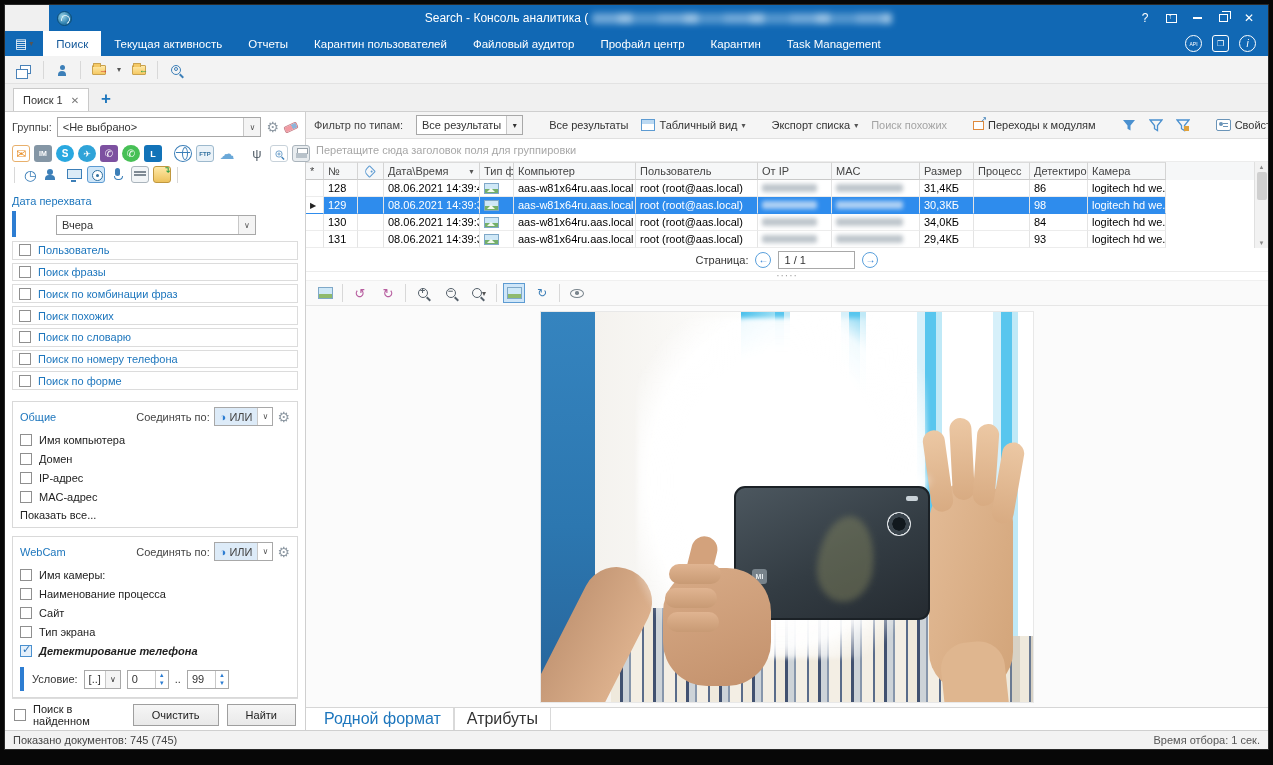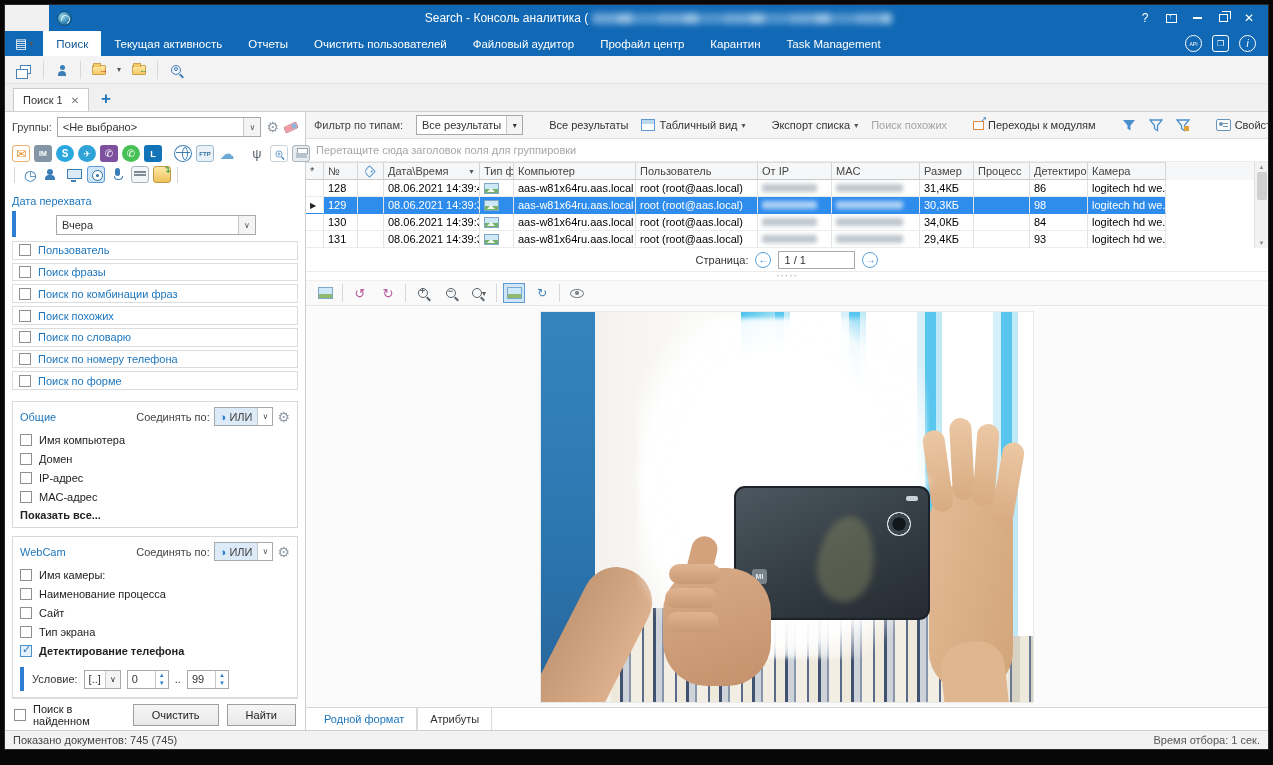--- a/index.html
+++ b/index.html
@@ -119,22 +119,22 @@
   .cb.on::after { content:"✓"; position:absolute; left:1px; top:-3px; color:#2d74b8; font-size:11px; font-weight:bold; }
   .groupbox { border:1px solid #d9d9d9; padding:5px 7px 6px 7px; margin-top:8px; background:#fff; }
   .gb-head { display:flex; align-items:center; margin-bottom:4px; }
   .gb-title { color:#1d76bd; }
   .join { margin-left:auto; display:flex; align-items:center; gap:4px; color:#444; }
   .or-combo { height:19px; border:1px solid #a8a8a8; display:flex; align-items:center; background:#fff; }
   .or-combo .orv { display:flex; align-items:center; gap:3px; padding:0 5px; background:#ddebf8; height:100%; }
   .or-ic { color:#2d7dd2; font-size:11px; }
   .or-combo .arr { width:15px; height:100%; display:flex; align-items:center; justify-content:center; font-size:8px; color:#555; border-left:1px solid #c8c8c8; }
   .gb-item { display:flex; align-items:center; height:19px; color:#222; }
-  .showall { margin-top:3px; color:#222; font-weight:bold; }
-  .gb-item.bold { font-weight:bold; }
+  .showall { margin-top:3px; color:#222; font-weight:normal; }
+  .gb-item.bold { font-weight:bold;font-style:italic; }
   .cond-row { display:flex; align-items:center; gap:6px; border-left:4px solid #2d7dd2; padding-left:8px; margin-top:7px; height:24px; }
   .mini-combo { height:19px; border:1px solid #a8a8a8; display:flex; align-items:center; background:#fff; }
   .mini-combo .val { padding:0 4px; }
   .mini-combo .arr { width:15px; height:100%; border-left:1px solid #c8c8c8; background:#f4f4f4; display:flex; align-items:center; justify-content:center; font-size:8px; }
   .spin { height:19px; width:42px; border:1px solid #a8a8a8; background:#fff; display:flex; }
   .spin .v { flex:1; padding:2px 4px; }
   .spin .ud { width:13px; border-left:1px solid #c8c8c8; display:flex; flex-direction:column; }
   .spin .ud i { flex:1; display:flex; align-items:center; justify-content:center; font-style:normal; font-size:6px; color:#2d7dd2; }
   .sb-bottom { margin-top:auto; border-top:1px solid #ddd; height:36px; display:flex; align-items:center; gap:8px; padding:0 2px; }
   .btn { height:22px; padding:0 18px; background:linear-gradient(#f6f6f6,#e9e9e9); border:1px solid #9f9f9f; font-size:11px; color:#222; display:flex; align-items:center; }
@@ -220,21 +220,21 @@
   .ph-thumb-l { position:absolute; left:148px; top:224px; width:26px; height:46px; border-radius:14px; background:#d3a27c; transform:rotate(14deg); }
   .ph-hand-r { position:absolute; left:388px; top:170px; width:84px; height:210px; border-radius:40px; background:linear-gradient(105deg,#e3bb96,#d2a479); }
   .ph-rf1,.ph-rf2,.ph-rf3,.ph-rf4 { position:absolute; width:22px; height:82px; border-radius:12px; background:linear-gradient(#ecc8a4,#d8ab82); }
   .ph-rf1 { left:386px; top:118px; transform:rotate(-8deg); }
   .ph-rf2 { left:410px; top:106px; transform:rotate(-3deg); }
   .ph-rf3 { left:434px; top:112px; transform:rotate(4deg); }
   .ph-rf4 { left:456px; top:130px; transform:rotate(10deg); }
   .ph-wrist-r { position:absolute; left:402px; top:330px; width:64px; height:90px; border-radius:26px; background:#dfb68f; transform:rotate(-6deg); }
 
   .viewtabs { height:23px; border-top:1px solid #d6d6d6; background:#fff; display:flex; align-items:flex-start; padding-left:6px; flex:0 0 auto; }
-  .vtab { height:22px; display:flex; align-items:center; padding:0 12px; font-size:11px; border-right:1px solid #d9d9d9; }
+  .vtab { height:22px; display:flex; align-items:center; padding:0 12px; font-size:16px; border-right:1px solid #d9d9d9; }
   .vtab.active { color:#1d76bd; }
   .vtab.idle { color:#333; border-left:1px solid #d9d9d9; }
 
   
   .statusbar { height:19px; background:#f2f2f2; border-top:1px solid #cfcfcf; display:flex; align-items:center; font-size:11px; color:#444; padding:0 8px; flex:0 0 auto; }
   .statusbar .right { margin-left:auto; color:#555; }
 </style>
 </head>
 <body>
 
@@ -264,21 +264,21 @@
 
   <div class="menubar">
     <div class="menu-app">
       <span class="grid">▤</span>
       <span class="car">▾</span>
     </div>
     <div class="menu-items">
       <span class="mitem active">Поиск</span>
       <span class="mitem">Текущая активность</span>
       <span class="mitem">Отчеты</span>
-      <span class="mitem">Очистить пользователей</span>
+      <span class="mitem">Карантин пользователей</span>
       <span class="mitem">Файловый аудитор</span>
       <span class="mitem">Профайл центр</span>
       <span class="mitem">Карантин</span>
       <span class="mitem">Task Management</span>
     </div>
     <div class="menu-right">
       <span class="mr-ic" style="font-size:5px;">API</span>
       <span class="mr-ic mr-cube">❒</span>
       <span class="mr-ic" style="font-style:italic; font-size:10px;">i</span>
     </div>

